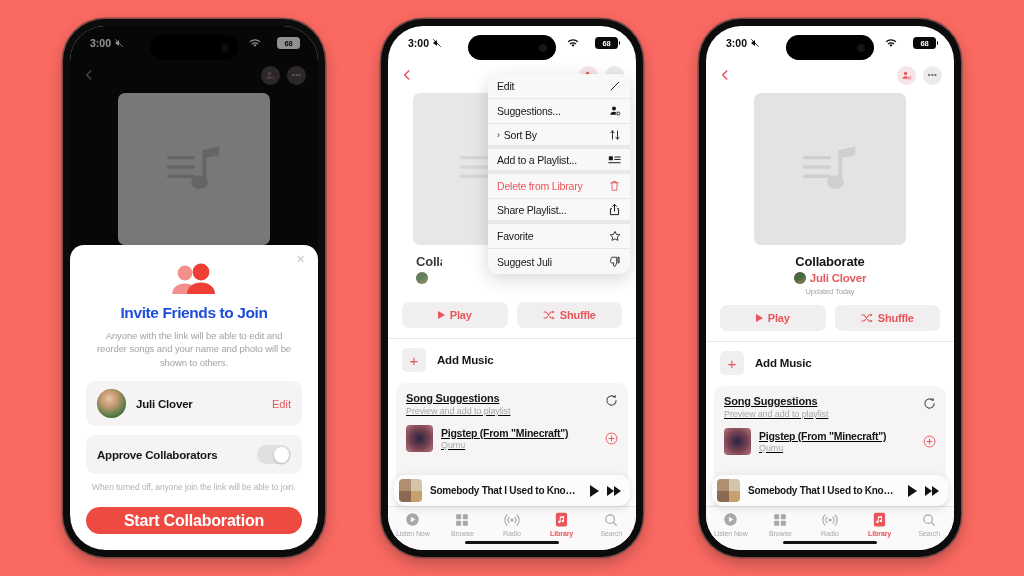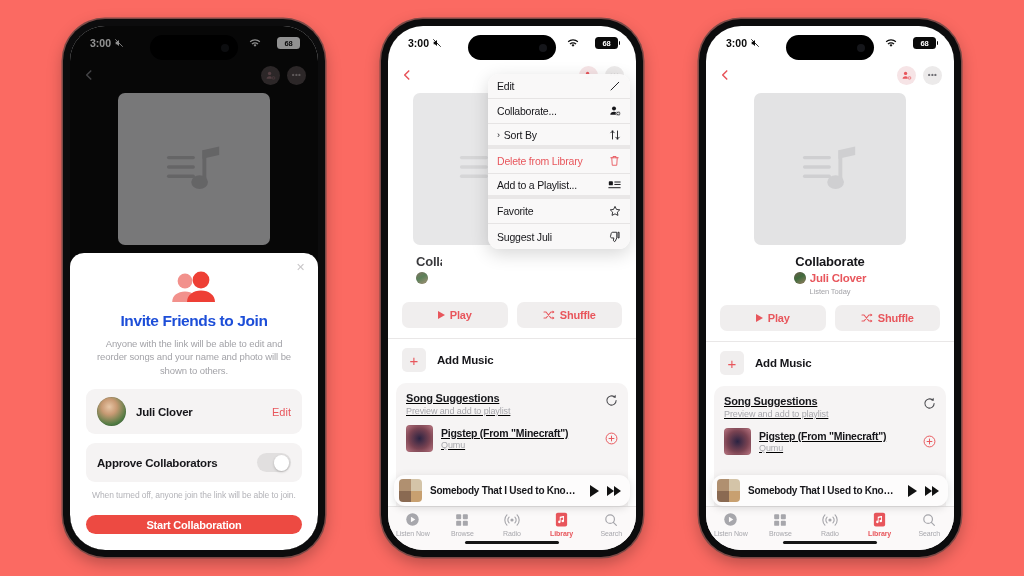--- a/index.html
+++ b/index.html
@@ -187,23 +187,23 @@
     box-shadow: inset 0 0 0 .5px rgba(0,0,0,.12);
   }
   .card .cname { flex: 1; font-size: 11.5px; font-weight: 700; color: #16161a; letter-spacing: -.2px; }
   .card .cedit { font-size: 11px; color: #e8565c; font-weight: 500; cursor: pointer; }
   .card.toggle-card { margin-top: 9px; padding: 10px 11px; }
   .card.toggle-card .cname { font-weight: 600; }
   .switch { width: 34px; height: 19px; border-radius: 11px; background: #e1dfdf; position: relative; cursor: pointer; flex: 0 0 34px; }
   .switch .knob { position: absolute; top: 1.6px; right: 1.6px; width: 15.8px; height: 15.8px; border-radius: 50%; background: #fff; box-shadow: 0 1px 2.5px rgba(0,0,0,.22); }
   .note { font-size: 8.5px; color: #b3b3b8; line-height: 1.4; margin-top: 8px; padding: 0 6px; letter-spacing: -.1px; }
   .cta {
-    margin-top: 13px; height: 19px; border-radius: 16px; background: #ed4a42;
+    margin-top: 13px; height: 27px; border-radius: 16px; background: #ed4a42;
     display: flex; align-items: center; justify-content: center;
-    color: #fff; font-size: 11px; font-weight: 600; letter-spacing: -.2px; cursor: pointer;
+    color: #fff; font-size: 16px; font-weight: 600; letter-spacing: -.2px; cursor: pointer;
   }
 
   
   .ctx {
     position: absolute; top: 48px; right: 6px; width: 142px; z-index: 60;
     background: rgba(249,248,248,.985);
     border-radius: 11px; overflow: hidden;
     box-shadow: 0 5px 18px rgba(0,0,0,.16);
   }
   .ctx-i {
@@ -506,21 +506,21 @@
               <span>Edit</span>
             </span>
           <span class="ctx-ic">
               <svg width="12" height="12" viewBox="0 0 24 24">
                 <path fill="none" stroke="#16161a" stroke-width="1.9" stroke-linecap="round" d="M4 20L19.5 4.5"></path>
               </svg>
             </span>
         </div>
         <div class="ctx-i">
           <span class="ctx-l">
-              <span>Collaborate...</span>
+              <span>Suggestions...</span>
             </span>
           <span class="ctx-ic">
               <svg width="12" height="12" viewBox="0 0 24 24">
                 <circle cx="10" cy="7" r="4" fill="#16161a"></circle>
                 <path fill="#16161a" d="M2.6 19.5c0-3.7 3.3-6 7.4-6s7.4 2.3 7.4 6z"></path>
                 <circle cx="18.4" cy="17" r="4.4" fill="#16161a" stroke="#f9f8f8" stroke-width="1.4"></circle>
                 <path stroke="#f9f8f8" stroke-width="1.6" stroke-linecap="round" d="M18.4 14.9v4.2M16.3 17h4.2"></path>
               </svg>
             </span>
         </div>
@@ -528,38 +528,48 @@
           <span class="ctx-l">
               <span class="ctx-chev">›</span>
               <span>Sort By</span>
             </span>
           <span class="ctx-ic">
               <svg width="12" height="12" viewBox="0 0 24 24">
                 <path fill="none" stroke="#16161a" stroke-width="1.8" stroke-linecap="round" d="M7 20V4M7 4L3.6 7.6M7 4l3.4 3.6M17 4v16M17 20l3.4-3.6M17 20l-3.4-3.6"></path>
               </svg>
             </span>
         </div>
-        <div class="ctx-i danger">
-          <span class="ctx-l">
-              <span>Delete from Library</span>
-            </span>
-          <span class="ctx-ic">
-              <svg width="11" height="12" viewBox="0 0 20 24">
-                <path fill="none" stroke="#e8565c" stroke-width="1.8" stroke-linecap="round" d="M2.5 5.5h15M7 5.5V3h6v2.5M4.5 5.5l1 15h9l1-15"></path>
-              </svg>
-            </span>
-        </div>
         <div class="ctx-i sep">
           <span class="ctx-l">
               <span>Add to a Playlist...</span>
             </span>
           <span class="ctx-ic">
               <svg width="13" height="12" viewBox="0 0 24 20">
                 <rect x="1.5" y="3" width="7.5" height="7.5" rx="1.6" fill="#16161a"></rect>
                 <path stroke="#16161a" stroke-width="1.8" stroke-linecap="round" d="M12.5 4.5h10M12.5 9h10M1.5 15h21"></path>
+              </svg>
+            </span>
+        </div>
+        <div class="ctx-i danger">
+          <span class="ctx-l">
+              <span>Delete from Library</span>
+            </span>
+          <span class="ctx-ic">
+              <svg width="11" height="12" viewBox="0 0 20 24">
+                <path fill="none" stroke="#e8565c" stroke-width="1.8" stroke-linecap="round" d="M2.5 5.5h15M7 5.5V3h6v2.5M4.5 5.5l1 15h9l1-15"></path>
+              </svg>
+            </span>
+        </div>
+        <div class="ctx-i sep">
+          <span class="ctx-l">
+              <span>Share Playlist...</span>
+            </span>
+          <span class="ctx-ic">
+              <svg width="11" height="13" viewBox="0 0 18 24">
+                <path fill="none" stroke="#16161a" stroke-width="1.8" stroke-linecap="round" stroke-linejoin="round" d="M9 15V2.5M9 2.5L5.4 6.2M9 2.5l3.6 3.7M3.5 10.5h-2v11h15v-11h-2"></path>
               </svg>
             </span>
         </div>
         <div class="ctx-i">
           <span class="ctx-l">
               <span>Favorite</span>
             </span>
           <span class="ctx-ic">
               <svg width="12" height="12" viewBox="0 0 24 24">
                 <path fill="none" stroke="#16161a" stroke-width="1.7" stroke-linejoin="round" d="M12 2.8l2.9 6 6.6.9-4.8 4.6 1.2 6.5-5.9-3.1-5.9 3.1 1.2-6.5L2.5 9.7l6.6-.9z"></path>
@@ -642,21 +652,21 @@
             </svg>
           </div>
         </div>
 
         <div class="pl-meta">
           <div class="pl-title">Collaborate</div>
           <div class="pl-owner">
             <div class="av"></div>
             <span>Juli Clover</span>
           </div>
-          <div class="pl-updated">Listen Today</div>
+          <div class="pl-updated">Updated Today</div>
         </div>
 
         <div class="pbtns">
           <div class="pbtn">
             <span class="play-tri"></span>
             <span>Play</span>
           </div>
           <div class="pbtn">
             <svg class="shuf" viewBox="0 0 24 20">
                 <path fill="none" stroke="#e8565c" stroke-width="2.2" stroke-linecap="round" d="M2 4h4l10 12h5M2 16h4l10-12h5"></path>

